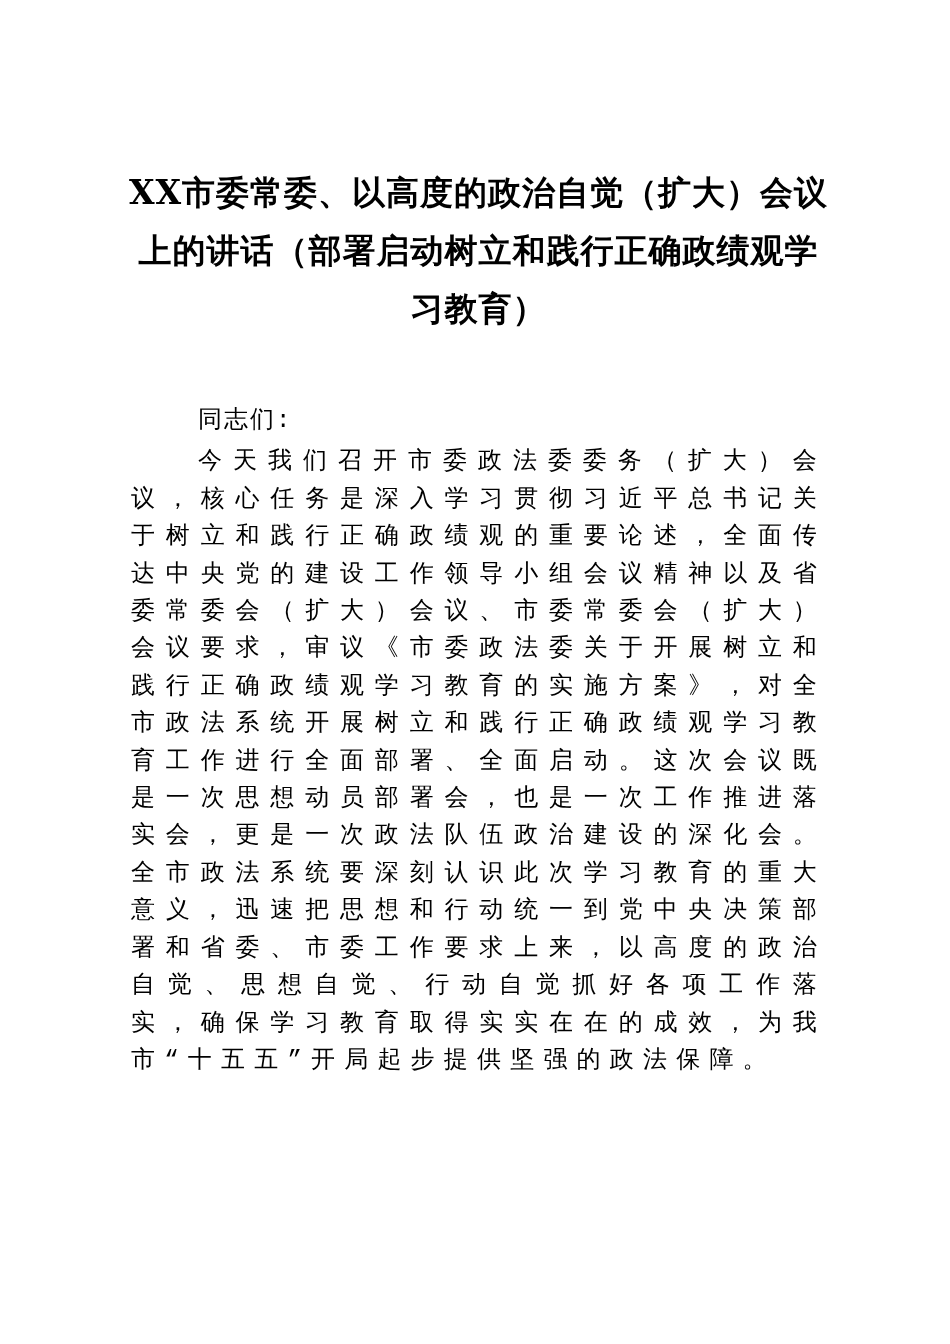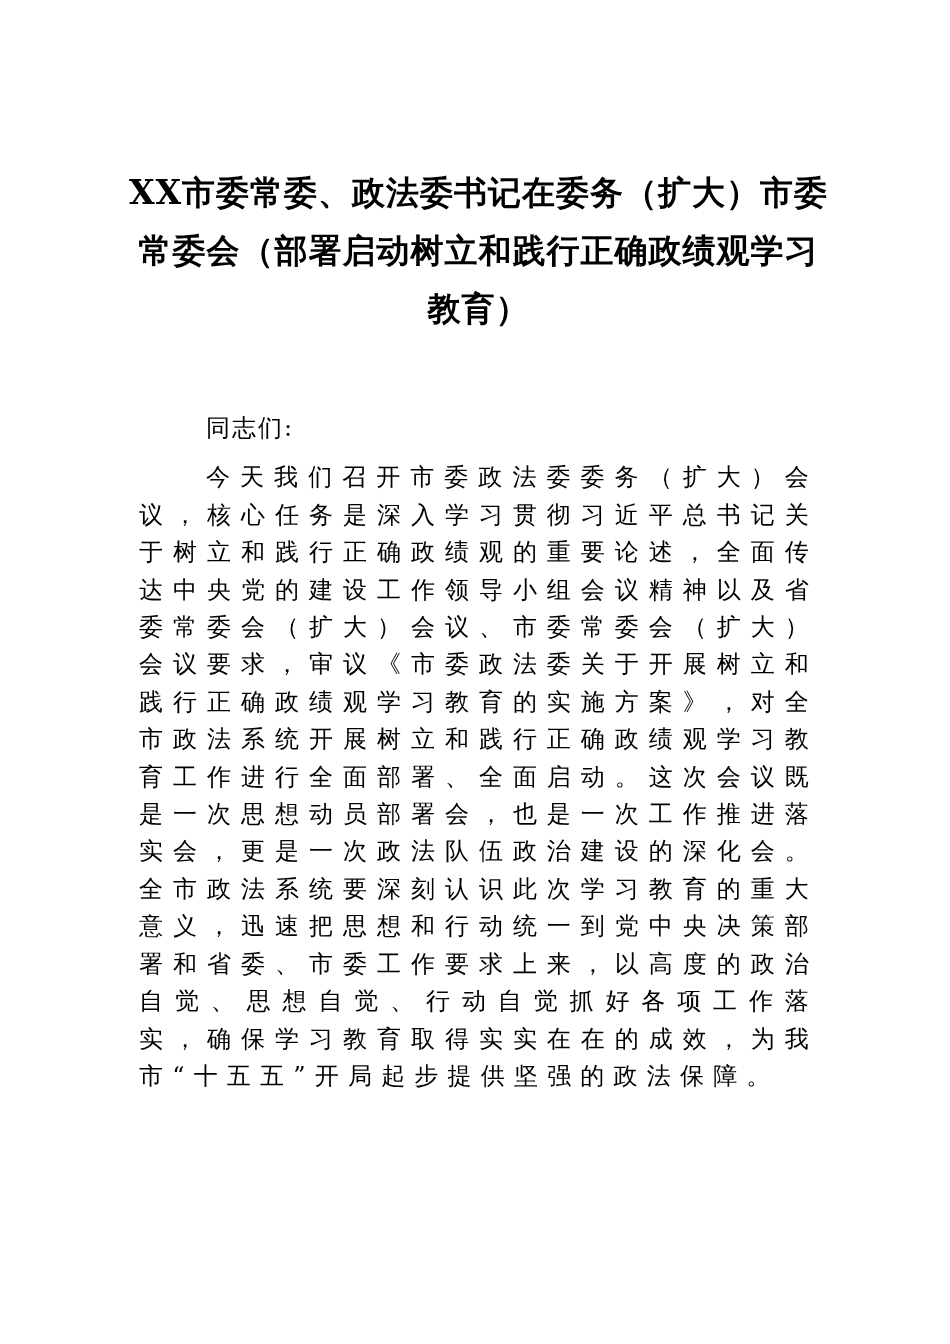--- a/index.html
+++ b/index.html
@@ -1,25 +1,25 @@
 <!DOCTYPE html>
 <html><head>
 <meta charset="utf-8">
 <style>
   html, body { margin: 0; padding: 0; background: #ffffff; }
   body { width: 950px; height: 1344px; position: relative; overflow: hidden; font-family: "DejaVu Serif", "Liberation Serif", serif; color: #000; }
   .page { position: absolute; left: 0; top: 0; width: 950px; height: 1344px; background: #fff; }
   .title { position: absolute; left: 127px; top: 164px; width: 703px; text-align: center; font-family: "DejaVu Serif", "Liberation Serif", serif; font-weight: bold; font-size: 33px; line-height: 58px; letter-spacing: 1px; margin: 0; }
   .body { position: absolute; left: 127px; top: 398px; width: 703px; font-size: 24px; line-height: 37.4px; }
-  .body p { margin: 12px; text-align: justify; text-align-last: left; letter-spacing: 9.2px; word-break: break-all; }
+  .body p { margin: 4px; text-align: justify; text-align-last: left; letter-spacing: 9.2px; word-break: break-all; font-family: Liberation Mono, monospace; }
   .body p.indent { text-indent: 67px; }
   .greeting { letter-spacing: 2px !important; }
 </style>
 </head>
 <body>
 
 <div class="page">
-  <h1 class="title">XX市委常委、政法委书记在委务（扩大）市委常委会（部署启动树立和践行正确政绩观学习教育）</h1>
+  <h1 class="title">XX市委常委、以高度的政治自觉（扩大）会议上的讲话（部署启动树立和践行正确政绩观学习教育）</h1>
   <div class="body">
     <p class="indent greeting">同志们:</p>
     <p class="indent">今天我们召开市委政法委委务（扩大）会议，核心任务是深入学习贯彻习近平总书记关于树立和践行正确政绩观的重要论述，全面传达中央党的建设工作领导小组会议精神以及省委常委会（扩大）会议、市委常委会（扩大）会议要求，审议《市委政法委关于开展树立和践行正确政绩观学习教育的实施方案》，对全市政法系统开展树立和践行正确政绩观学习教育工作进行全面部署、全面启动。这次会议既是一次思想动员部署会，也是一次工作推进落实会，更是一次政法队伍政治建设的深化会。全市政法系统要深刻认识此次学习教育的重大意义，迅速把思想和行动统一到党中央决策部署和省委、市委工作要求上来，以高度的政治自觉、思想自觉、行动自觉抓好各项工作落实，确保学习教育取得实实在在的成效，为我市“十五五”开局起步提供坚强的政法保障。</p>
   </div>
 </div>
 
 </body></html>

